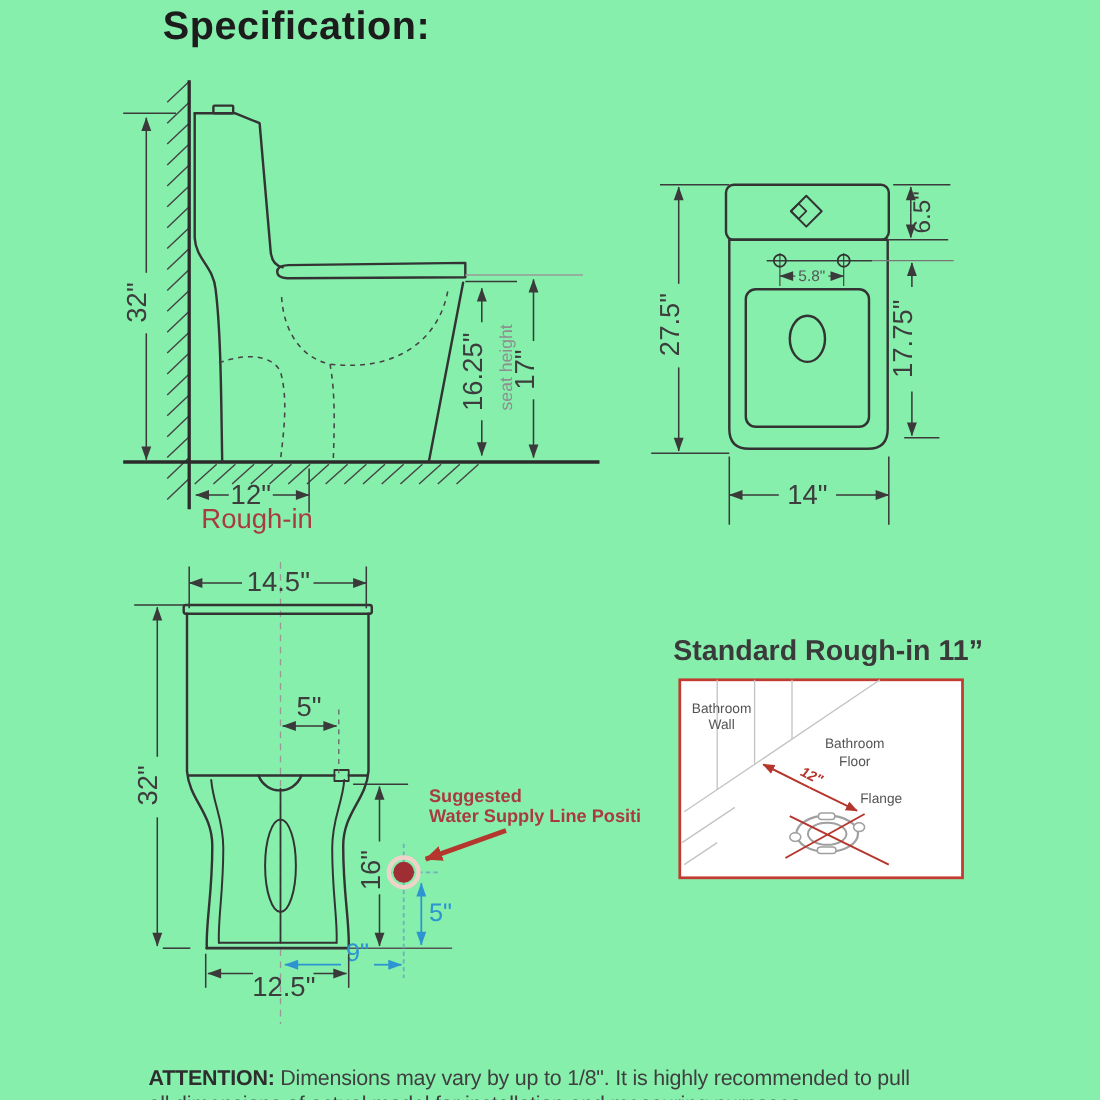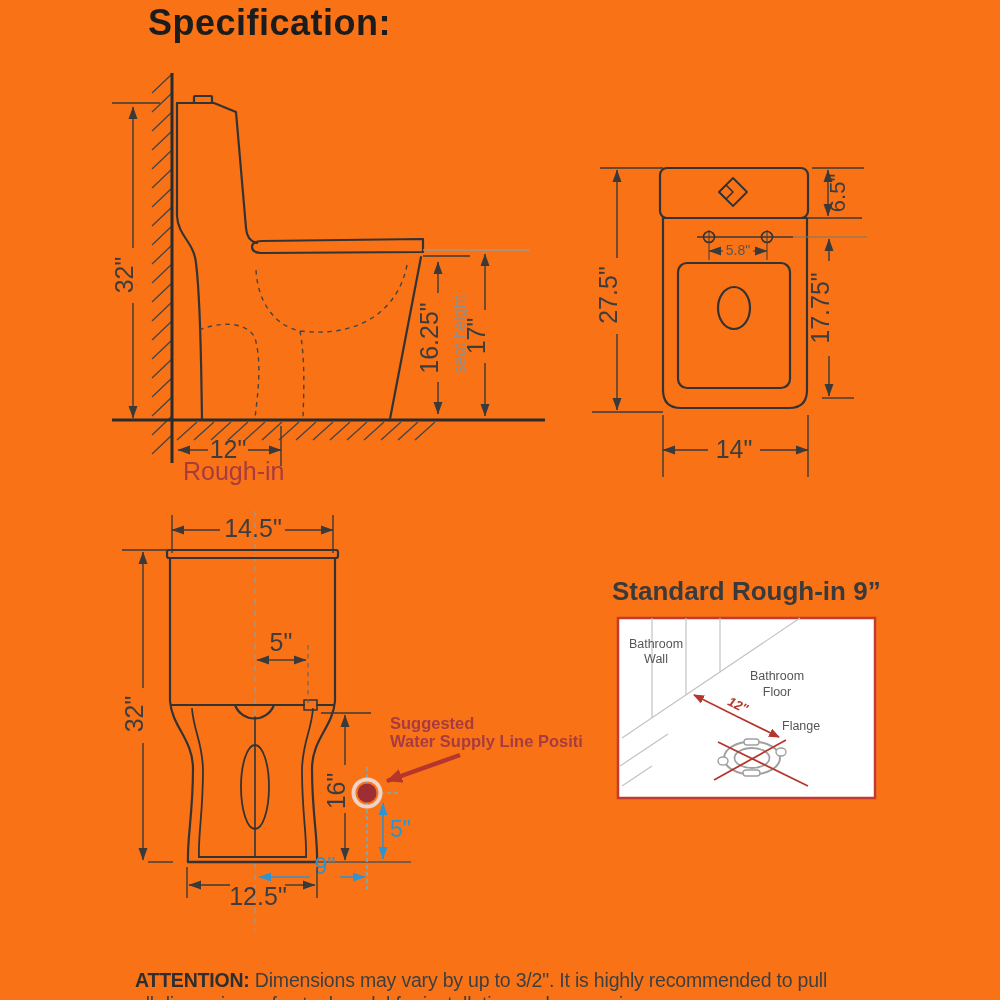--- a/index.html
+++ b/index.html
@@ -1,16 +1,16 @@
 <!DOCTYPE html>
 <html><head>
 <meta charset="utf-8">
 <style>
   html,body{margin:0;padding:0;background:#ffffff;}
-  .page{position:relative;width:1000px;height:1000px;background:#f97316;overflow:hidden;
+  .page{position:relative;width:1000px;height:1000px;background:#86efac;overflow:hidden;
         font-family:"Liberation Sans",sans-serif;}
   .page-title{position:absolute;left:148px;top:2px;font-size:36px;font-weight:900;
               color:#1c1c1c;letter-spacing:.5px;}
   .ri-heading{position:absolute;left:612px;top:576px;font-size:26px;font-weight:bold;color:#3a3a3a;}
   .attention{position:absolute;left:135px;top:948px;width:790px;font-size:19.5px;color:#3f3f3f;
              line-height:1.28;letter-spacing:-0.2px;}
   .attention .att-label{font-weight:bold;color:#2e2e2e;text-align:right;}
   svg{position:absolute;overflow:visible;}
   svg text{font-family:"Liberation Sans",sans-serif;}
   .ln{stroke:#333;stroke-width:2.2;fill:none;stroke-linecap:round;stroke-linejoin:round;}
@@ -254,21 +254,21 @@
 
     <g>
       <line class="ln-dim" x1="92" y1="364" x2="92" y2="395"></line>
       <line class="ln-dim" x1="222" y1="364" x2="222" y2="395"></line>
       <line class="ln-dim" x1="135" y1="382" x2="94" y2="382" marker-end="url(#fvA)"></line>
       <line class="ln-dim" x1="190" y1="382" x2="220" y2="382" marker-end="url(#fvA)"></line>
       <text class="dim" x="163" y="402" text-anchor="middle">12.5"</text>
     </g>
   </svg>
 
-  <div class="ri-heading">Standard Rough-in 9”</div>
+  <div class="ri-heading">Standard Rough-in 11”</div>
 
   <svg style="left:610px;top:608px;" width="290" height="200" viewBox="0 0 290 200">
     <defs>
       <marker id="riR" markerUnits="userSpaceOnUse" markerWidth="11" markerHeight="9" refX="10" refY="4.5" orient="auto">
         <path d="M0,0 L11,4.5 L0,9 Z" fill="#b5362d"></path>
       </marker>
     </defs>
 
     <rect x="8" y="10" width="257" height="180" fill="#ffffff" stroke="#c23a31" stroke-width="2.5"></rect>
 
@@ -304,17 +304,17 @@
       <rect x="134" y="131" width="15" height="6" rx="3" fill="#fff" stroke="#a0a0a0" stroke-width="1.4"></rect>
       <rect x="133" y="162" width="17" height="6" rx="3" fill="#fff" stroke="#a0a0a0" stroke-width="1.4"></rect>
       <ellipse cx="113" cy="153" rx="5" ry="4" fill="#fff" stroke="#a0a0a0" stroke-width="1.4"></ellipse>
       <ellipse cx="171" cy="144" rx="5" ry="4" fill="#fff" stroke="#a0a0a0" stroke-width="1.4"></ellipse>
       <path class="ln-red" d="M108,134 L198,178 M176,132 L104,172" stroke-width="1.8"></path>
     </g>
   </svg>
 
   <p class="attention">
     <span class="att-label">ATTENTION:</span>
-    <span>Dimensions may vary by up to 3/2". It is highly recommended to pull</span><br>
+    <span>Dimensions may vary by up to 1/8". It is highly recommended to pull</span><br>
     <span>all dimensions of actual model for installation and measuring purposes.</span>
   </p>
 
 </div>
 
 </body></html>

